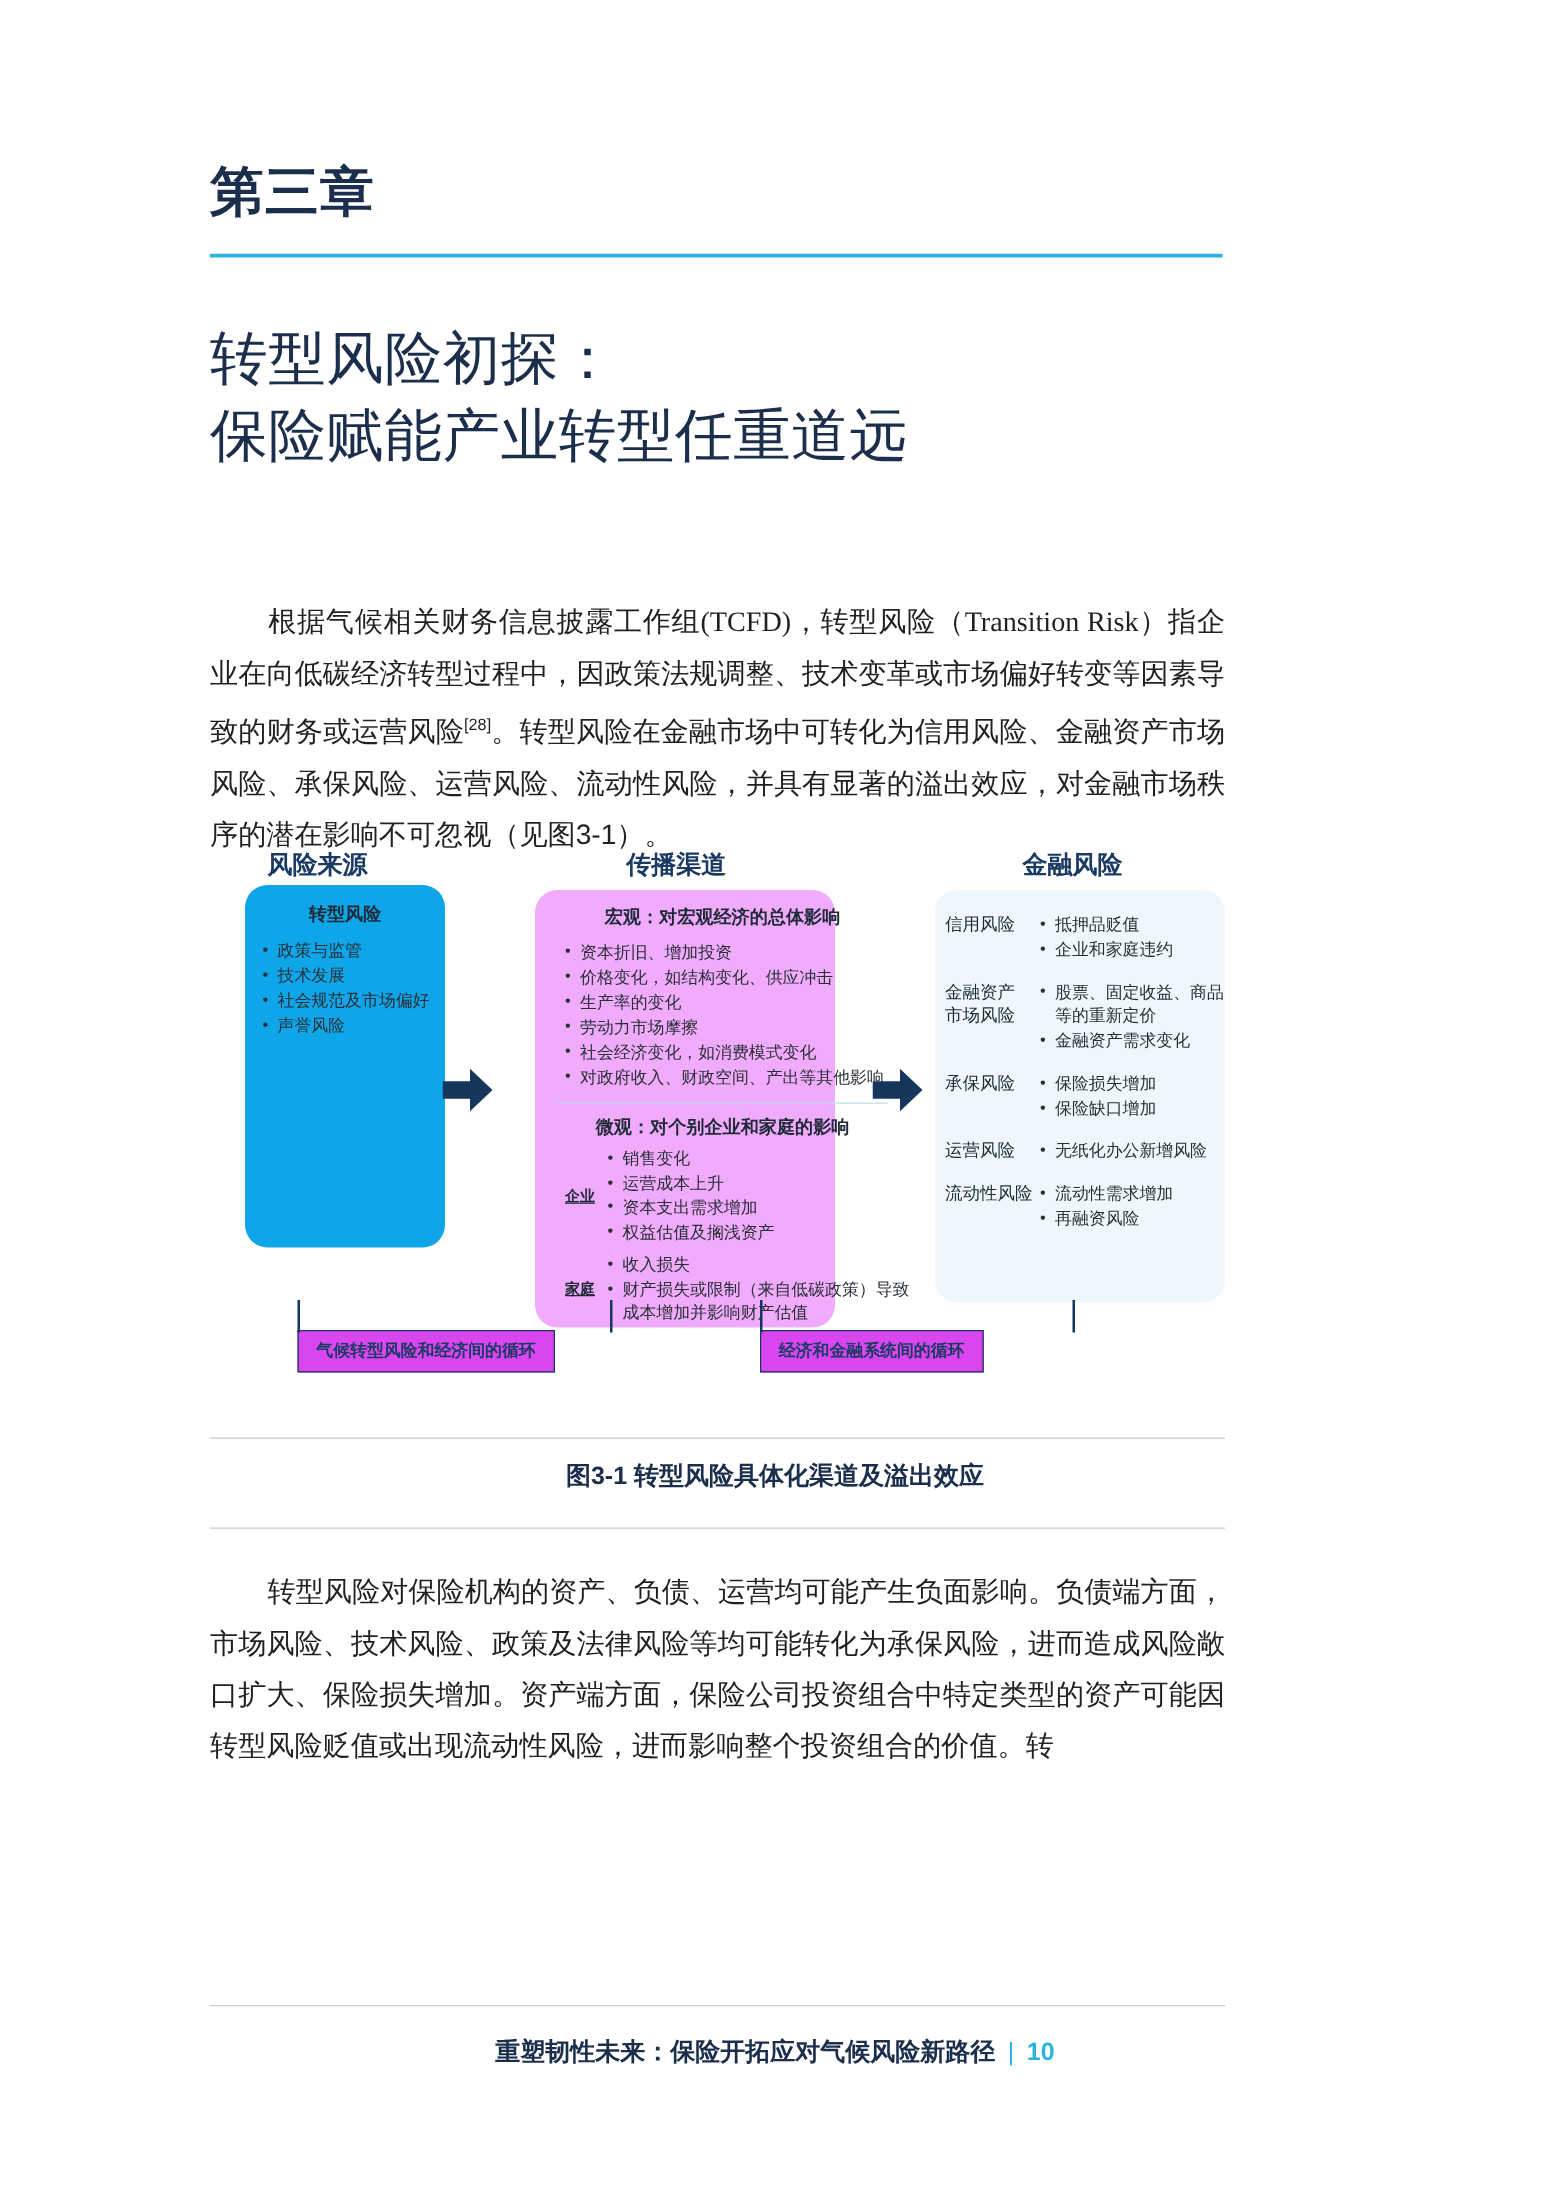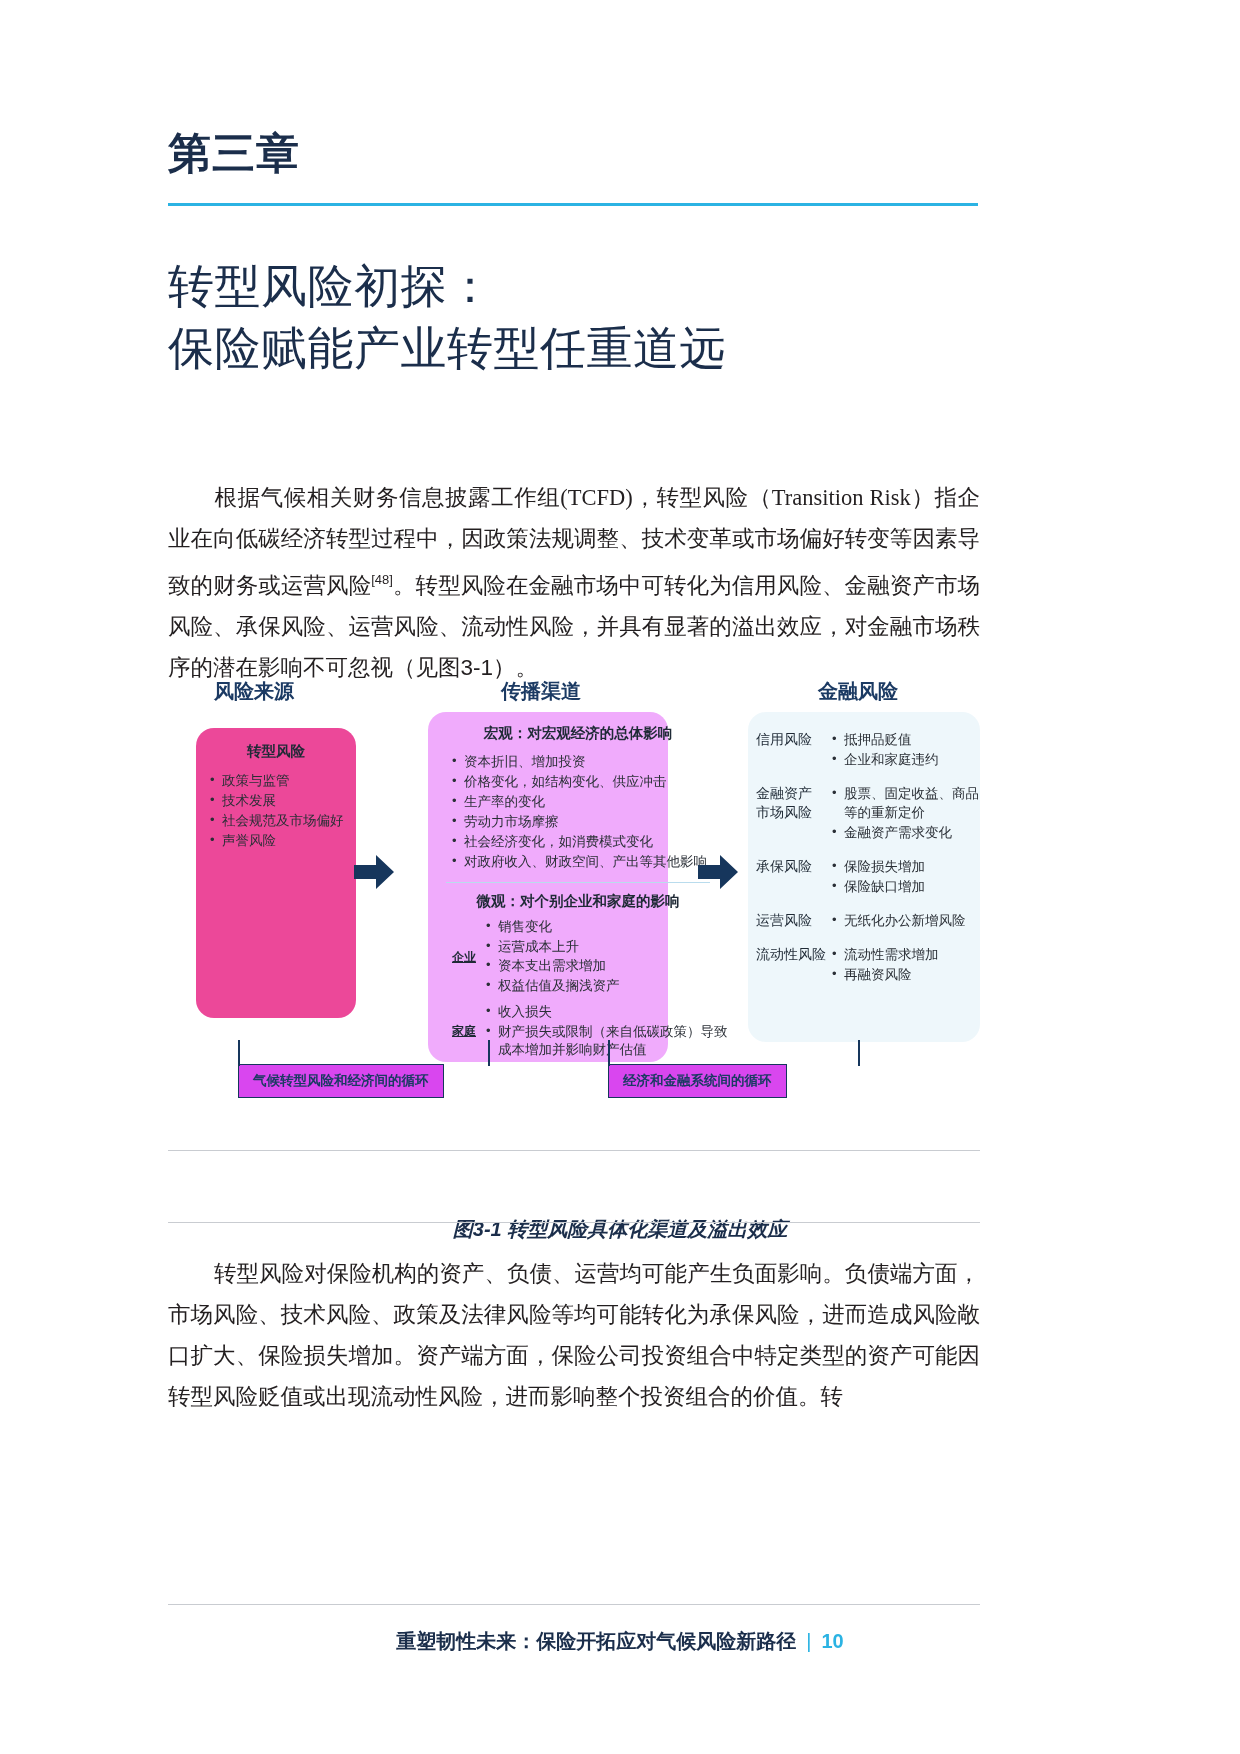--- a/index.html
+++ b/index.html
@@ -51,21 +51,21 @@
     position: absolute; font-size: 20px; font-weight: bold; color: #1b3a63;
     white-space: nowrap;
   }
   .col-head.c1 { left: 46px; top: 18px; }
   .col-head.c2 { left: 333px; top: 18px; }
   .col-head.c3 { left: 650px; top: 18px; }
 
   .box {
     position: absolute; background: #f2f9fc; border-radius: 18px;
   }
-  .box.left  { left: 28px;  top: 68px;  width: 160px; height: 290px; background:#ec4899; }
+  .box.left  { left: 28px;  top: 48px;  width: 160px; height: 290px; background:#0ea5e9; }
   .box.mid   { left: 228px; top: 52px;  width: 240px; height: 350px; background:#f0abfc;margin-left:32px; }
   .box.right { left: 580px; top: 52px;  width: 232px; height: 330px; background:#eef7fb; }
 
   .box-title {
     font-size: 14.5px; font-weight: bold; color: #1f2a36; text-align: center;
   }
   .bullets { list-style: none; }
   .bullets li {
     font-size: 13.5px; line-height: 19px; color: #2a2f36;
     position: relative; padding-left: 14px; margin-bottom: 1px;
@@ -115,22 +115,22 @@
     border: 1.6px solid #16365c; background: #d946ef;
     font-size: 13.5px; color: #1b3a63; font-weight: bold;
     padding: 7px 14px; white-space: nowrap; text-align: center;
   }
   .loop.l1 { left: 70px;  top: 404px; }
   .loop.l2 { left: 440px; top: 404px; }
   .loop-line { position: absolute; background: #16365c; }
 
   
   .fig-caption {
-    position: absolute; left: 0; top: 1216px; width: 1240px;
-    text-align: center; font-size: 20px; font-weight: bold; color: #1b2e4b; font-style: italic;
+    position: absolute; left: 0; top: 1167px; width: 1240px;
+    text-align: center; font-size: 20px; font-weight: bold; color: #1b2e4b;
   }
   .rule-top {
     position: absolute; left: 168px; top: 1150px; width: 812px; height: 1px; background: #c9ccd1;
   }
   .rule-bot {
     position: absolute; left: 168px; top: 1222px; width: 812px; height: 1px; background: #c9ccd1;
   }
 
   
   .footer-rule {
@@ -148,21 +148,21 @@
 
 <div class="page">
 
   <div class="chapter-no">第三章</div>
   <div class="chapter-rule"></div>
   <div class="chapter-title">
     <div>转型风险初探：</div>
     <div>保险赋能产业转型任重道远</div>
   </div>
 
-  <p class="para p1"><span class="indent"></span><span>根据气候相关财务信息披露工作组</span><span class="serif">(TCFD)</span><span>，转型风险（</span><span class="serif">Transition Risk</span><span>）指企业在向低碳经济转型过程中，因政策法规调整、技术变革或市场偏好转变等因素导致的财务或运营风险</span><sup>[48]</sup><span>。转型风险在金融市场中可转化为信用风险、金融资产市场风险、承保风险、运营风险、流动性风险，并具有显著的溢出效应，对金融市场秩序的潜在影响不可忽视（见图3-1）。</span></p>
+  <p class="para p1"><span class="indent"></span><span>根据气候相关财务信息披露工作组</span><span class="serif">(TCFD)</span><span>，转型风险（</span><span class="serif">Transition Risk</span><span>）指企业在向低碳经济转型过程中，因政策法规调整、技术变革或市场偏好转变等因素导致的财务或运营风险</span><sup>[28]</sup><span>。转型风险在金融市场中可转化为信用风险、金融资产市场风险、承保风险、运营风险、流动性风险，并具有显著的溢出效应，对金融市场秩序的潜在影响不可忽视（见图3-1）。</span></p>
 
   <div class="diagram">
 
     <div class="col-head c1">风险来源</div>
     <div class="col-head c2">传播渠道</div>
     <div class="col-head c3">金融风险</div>
 
     <div class="box left">
       <div class="left-inner">
         <div class="box-title">转型风险</div>

